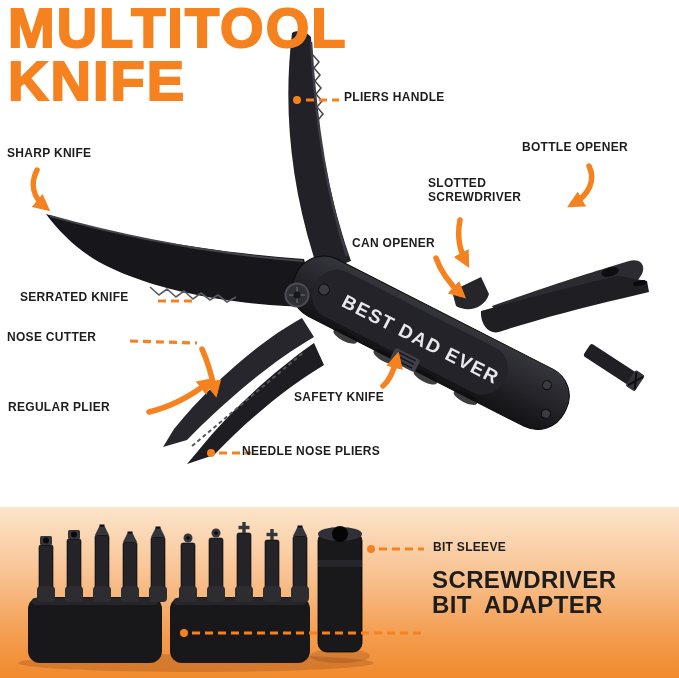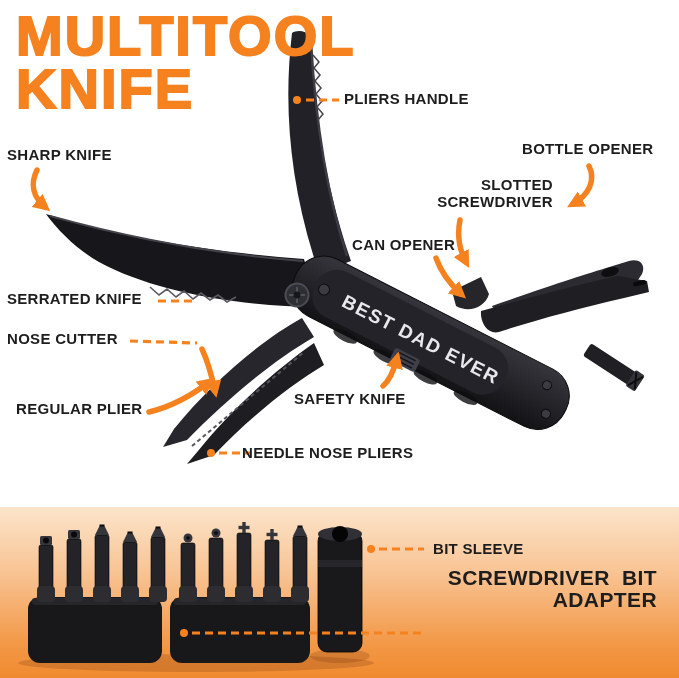--- a/index.html
+++ b/index.html
@@ -1,28 +1,28 @@
 <!DOCTYPE html>
 <html><head>
 <meta charset="utf-8">
 <style>
   html,body{margin:0;padding:0;background:#fff;}
   .stage{position:relative;width:679px;height:678px;background:#fff;overflow:hidden;
          font-family:"Liberation Sans",sans-serif;}
   .panel{position:absolute;left:0;right:0;top:507px;bottom:0;
          background:linear-gradient(180deg,#fce4cb 0%,#f8c291 40%,#f39a4a 78%,#f08a2e 100%);}
   .illus{position:absolute;left:0;top:0;}
-  .title{position:absolute;left:8px;top:2px;margin:8px;color:#f5821f;
+  .title{position:absolute;left:8px;top:2px;margin:0;color:#f5821f;
          font-size:56px;line-height:.94;font-weight:900;letter-spacing:2px;
          -webkit-text-stroke:2px #f5821f;}
   .title span{display:block;}
-  .lbl{position:absolute;font-size:15px;font-weight:800;color:#1d1d1d;
+  .lbl{position:absolute;font-size:12px;font-weight:800;color:#1d1d1d;
        letter-spacing:.3px;white-space:nowrap;}
-  .lbl.wrap{white-space:normal;text-align:right;}
-  .big{font-size:21px;line-height:1.06;letter-spacing:.4px;word-spacing:6px;}
+  .lbl.wrap{white-space:normal;}
+  .big{font-size:24px;line-height:1.06;letter-spacing:.4px;word-spacing:6px;}
   
   .shaft{fill:#232328;stroke:#000;stroke-width:.6;}
   .collar{fill:#2c2c31;}
   .tipA{fill:#35353c;}
   .hole{fill:#0a0a0c;}
   .arr{stroke:#f5821f;stroke-width:5.5;fill:none;stroke-linecap:round;}
   .dash{stroke:#f5821f;stroke-width:3.2;fill:none;stroke-dasharray:8 5;}
   .dot{fill:#f5821f;}
 </style>
 </head>
@@ -212,22 +212,22 @@
   <h1 class="title">
     <span>MULTITOOL</span>
     <span>KNIFE</span>
   </h1>
 
   <div class="lbl" style="left:344px;top:90px">PLIERS HANDLE</div>
   <div class="lbl" style="left:7px;top:146px">SHARP KNIFE</div>
   <div class="lbl" style="left:522px;top:140px">BOTTLE OPENER</div>
   <div class="lbl wrap" style="left:428px;top:176px;width:125px">SLOTTED SCREWDRIVER</div>
   <div class="lbl" style="left:352px;top:236px">CAN OPENER</div>
-  <div class="lbl" style="left:7px;top:290px">SERRATED KNIFE</div>
+  <div class="lbl" style="left:20px;top:290px">SERRATED KNIFE</div>
   <div class="lbl" style="left:7px;top:330px">NOSE CUTTER</div>
-  <div class="lbl" style="left:16px;top:400px">REGULAR PLIER</div>
+  <div class="lbl" style="left:8px;top:400px">REGULAR PLIER</div>
   <div class="lbl" style="left:294px;top:390px">SAFETY KNIFE</div>
   <div class="lbl" style="left:242px;top:444px">NEEDLE NOSE PLIERS</div>
 
   <div class="lbl" style="left:433px;top:540px">BIT SLEEVE</div>
   <div class="lbl wrap big" style="left:432px;top:567px;width:225px">SCREWDRIVER BIT ADAPTER</div>
 
 </div>
 
 </body></html>

